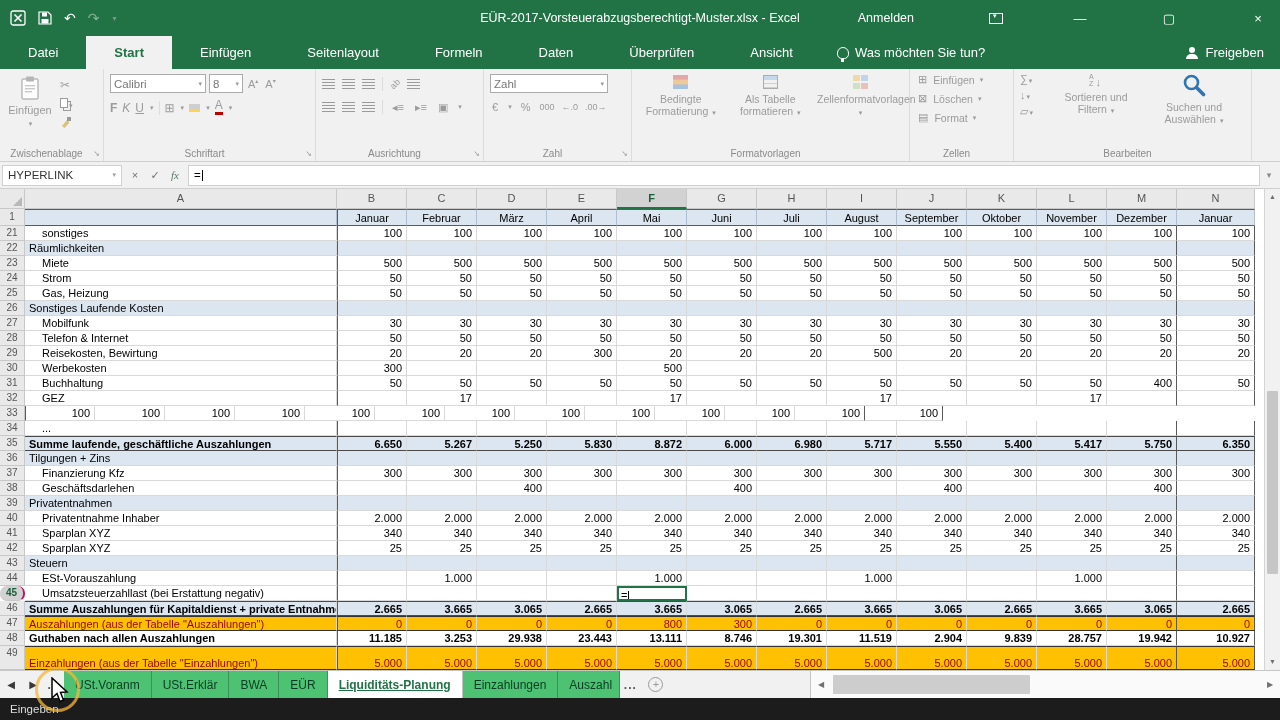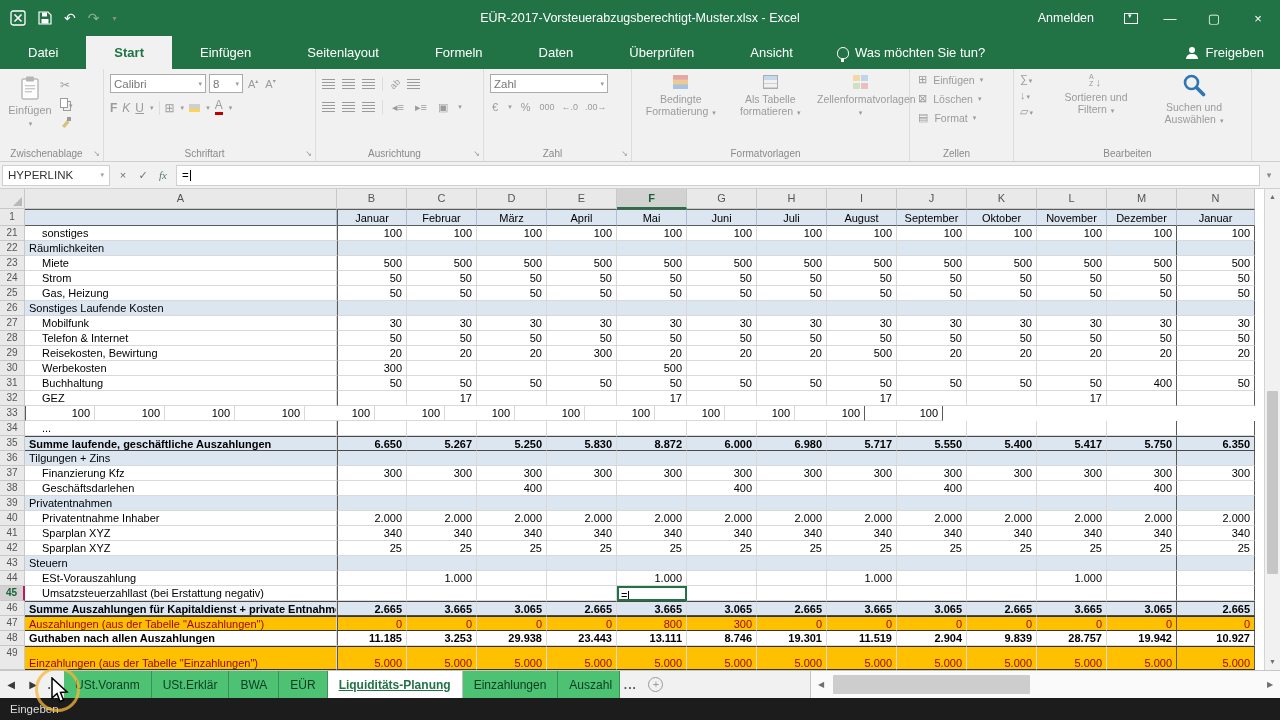--- a/index.html
+++ b/index.html
@@ -6,21 +6,21 @@
   html,body { width:1280px; height:720px; overflow:hidden; }
   body { font-family:"Liberation Sans", sans-serif; background:#fff; position:relative; }
   .app { position:absolute; inset:0; }
 
   
   .titlebar { position:absolute; top:0; left:0; right:0; height:36px; background:#217346; color:#fff; display:flex; align-items:center; }
   .qat { display:flex; align-items:center; gap:12px; padding-left:10px; font-size:14px; }
   .qat .dim { opacity:.45; }
   .qat .da { font-size:8px; opacity:.8; }
   .title-text { position:absolute; left:50%; transform:translateX(-50%); font-size:12.5px; white-space:nowrap; }
-  .tb-right { margin-left:auto; display:flex; align-items:center; height:100%; }
+  .tb-right { margin-left:auto; display:flex; align-items:center; height:100%;gap:45px; }
   .signin { font-size:12.5px; margin-right:20px; }
   .winbtn { width:44px; height:100%; display:flex; align-items:center; justify-content:center; font-size:13px; }
   .ribopt { width:34px; font-size:11px; }
   .ribopt .box { width:14px; height:11px; border:1px solid #fff; position:relative; }
   .ribopt .box:after { content:"▾"; position:absolute; left:3px; top:-2px; font-size:7px; }
 
   
   .tabrow { position:absolute; top:36px; left:0; right:0; height:33px; background:#217346; display:flex; align-items:stretch; color:#fff; }
   .rtab { display:flex; align-items:center; padding:0 28px; font-size:13px; }
   .rtab.active { background:#f1f1f1; color:#217346; font-weight:bold; }
@@ -70,37 +70,37 @@
     background:linear-gradient(#f3c96e,#f3c96e) 0 0/7px 6px no-repeat,linear-gradient(#9fc3e8,#9fc3e8) 8px 0/7px 6px no-repeat,linear-gradient(#b7d7a8,#b7d7a8) 0 8px/7px 6px no-repeat,linear-gradient(#e8a09a,#e8a09a) 8px 8px/7px 6px no-repeat; }
   .g-cells { width:104px; padding-top:4px; }
   .cellbtn { display:flex; align-items:center; gap:4px; font-size:10.5px; color:#9b9b9b; margin-bottom:6px; }
   .g-edit { width:238px; display:flex; gap:6px; padding-top:4px; }
   .ed-col { display:flex; flex-direction:column; gap:4px; font-size:11px; width:24px; }
   .ed-btn { width:92px; text-align:center; font-size:10.5px; line-height:12px; color:#9b9b9b; }
   .ic-az { font-size:7px; line-height:7px; color:#9b9b9b; display:inline-block; text-align:center; }
 
   
   .fbarrow { position:absolute; top:162px; left:0; right:0; height:27px; background:#f1f1f1; border-bottom:1px solid #cfcfcf; display:flex; align-items:center; padding:0 2px; }
-  .namebox { width:108px; height:21px; background:#fff; border:1px solid #d0d0d0; font-size:11.5px; color:#333; display:flex; align-items:center; justify-content:space-between; padding:0 5px; }
+  .namebox { width:120px; height:21px; background:#fff; border:1px solid #d0d0d0; font-size:11.5px; color:#333; display:flex; align-items:center; justify-content:space-between; padding:0 5px; }
   .fxbtns { display:flex; align-items:center; gap:2px; padding:0 4px; color:#707070; font-size:11px; }
   .fxbtns span { width:18px; text-align:center; }
   .fx { font-family:"Liberation Serif", serif; font-style:italic; color:#5d7a66; }
   .fbar { flex:1; height:21px; background:#fff; border:1px solid #d0d0d0; font-size:11.5px; color:#000; display:flex; align-items:center; padding:0 5px; }
   .fexp { width:18px; text-align:center; color:#8a8a8a; font-size:9px; }
 
   
   .grid { position:absolute; top:189px; left:0; width:1255px; height:481px; overflow:hidden; font-size:11px; background:#fff; }
   .ghdr { display:flex; height:20px; }
   .corner { width:25px; height:20px; background:#e9e9e9; border-right:1px solid #c8c8c8; border-bottom:1px solid #c8c8c8; position:relative; flex:none; }
   .corner:after { content:""; position:absolute; right:2px; bottom:2px; width:0; height:0; border-bottom:9px solid #b8b8b8; border-left:9px solid transparent; }
   .chdr { height:20px; background:#e9e9e9; border-right:1px solid #c8c8c8; border-bottom:1px solid #c8c8c8; color:#555; text-align:center; line-height:19px; flex:none; }
   .chdr.sel { background:#d2d2d2; color:#17603a; border-bottom:2px solid #217346; font-weight:bold; }
   .grow { display:flex; height:15px; line-height:14px; }
   .rn { width:25px; flex:none; background:#e9e9e9; border-right:1px solid #c8c8c8; border-bottom:1px solid #c8c8c8; color:#555; text-align:center; font-size:10px; }
-  .rn.sel { background:#d2d2d2; color:#17603a; border-right:2px solid #be185d; font-weight:bold; }
+  .rn.sel { background:#d2d2d2; color:#17603a; border-right:2px solid #be185d; font-weight:bold;border-radius:7px; }
   .cell { flex:none; height:100%; border-right:1px solid #d9d9d9; border-bottom:1px solid #d9d9d9; overflow:hidden; white-space:nowrap; background:#fff; }
   .lab { width:312px; padding-left:4px; }
   .ind { padding-left:17px; }
   .val { width:70px; text-align:right; padding-right:4px; }
   .cN { width:78px; border-right:1px solid #5a5a5a; }
   .cB { border-left:1px solid #5a5a5a; }
   .cM { border-right:1px solid #5a5a5a; }
   .r-monthhdr { height:17px; line-height:16px; }
   .r-monthhdr .cell { background:#dce6f1; border-top:1px solid #5a5a5a; border-bottom:1px solid #5a5a5a; border-right:1px solid #aebfd4; }
   .r-monthhdr .val { text-align:center; padding-right:0; }

